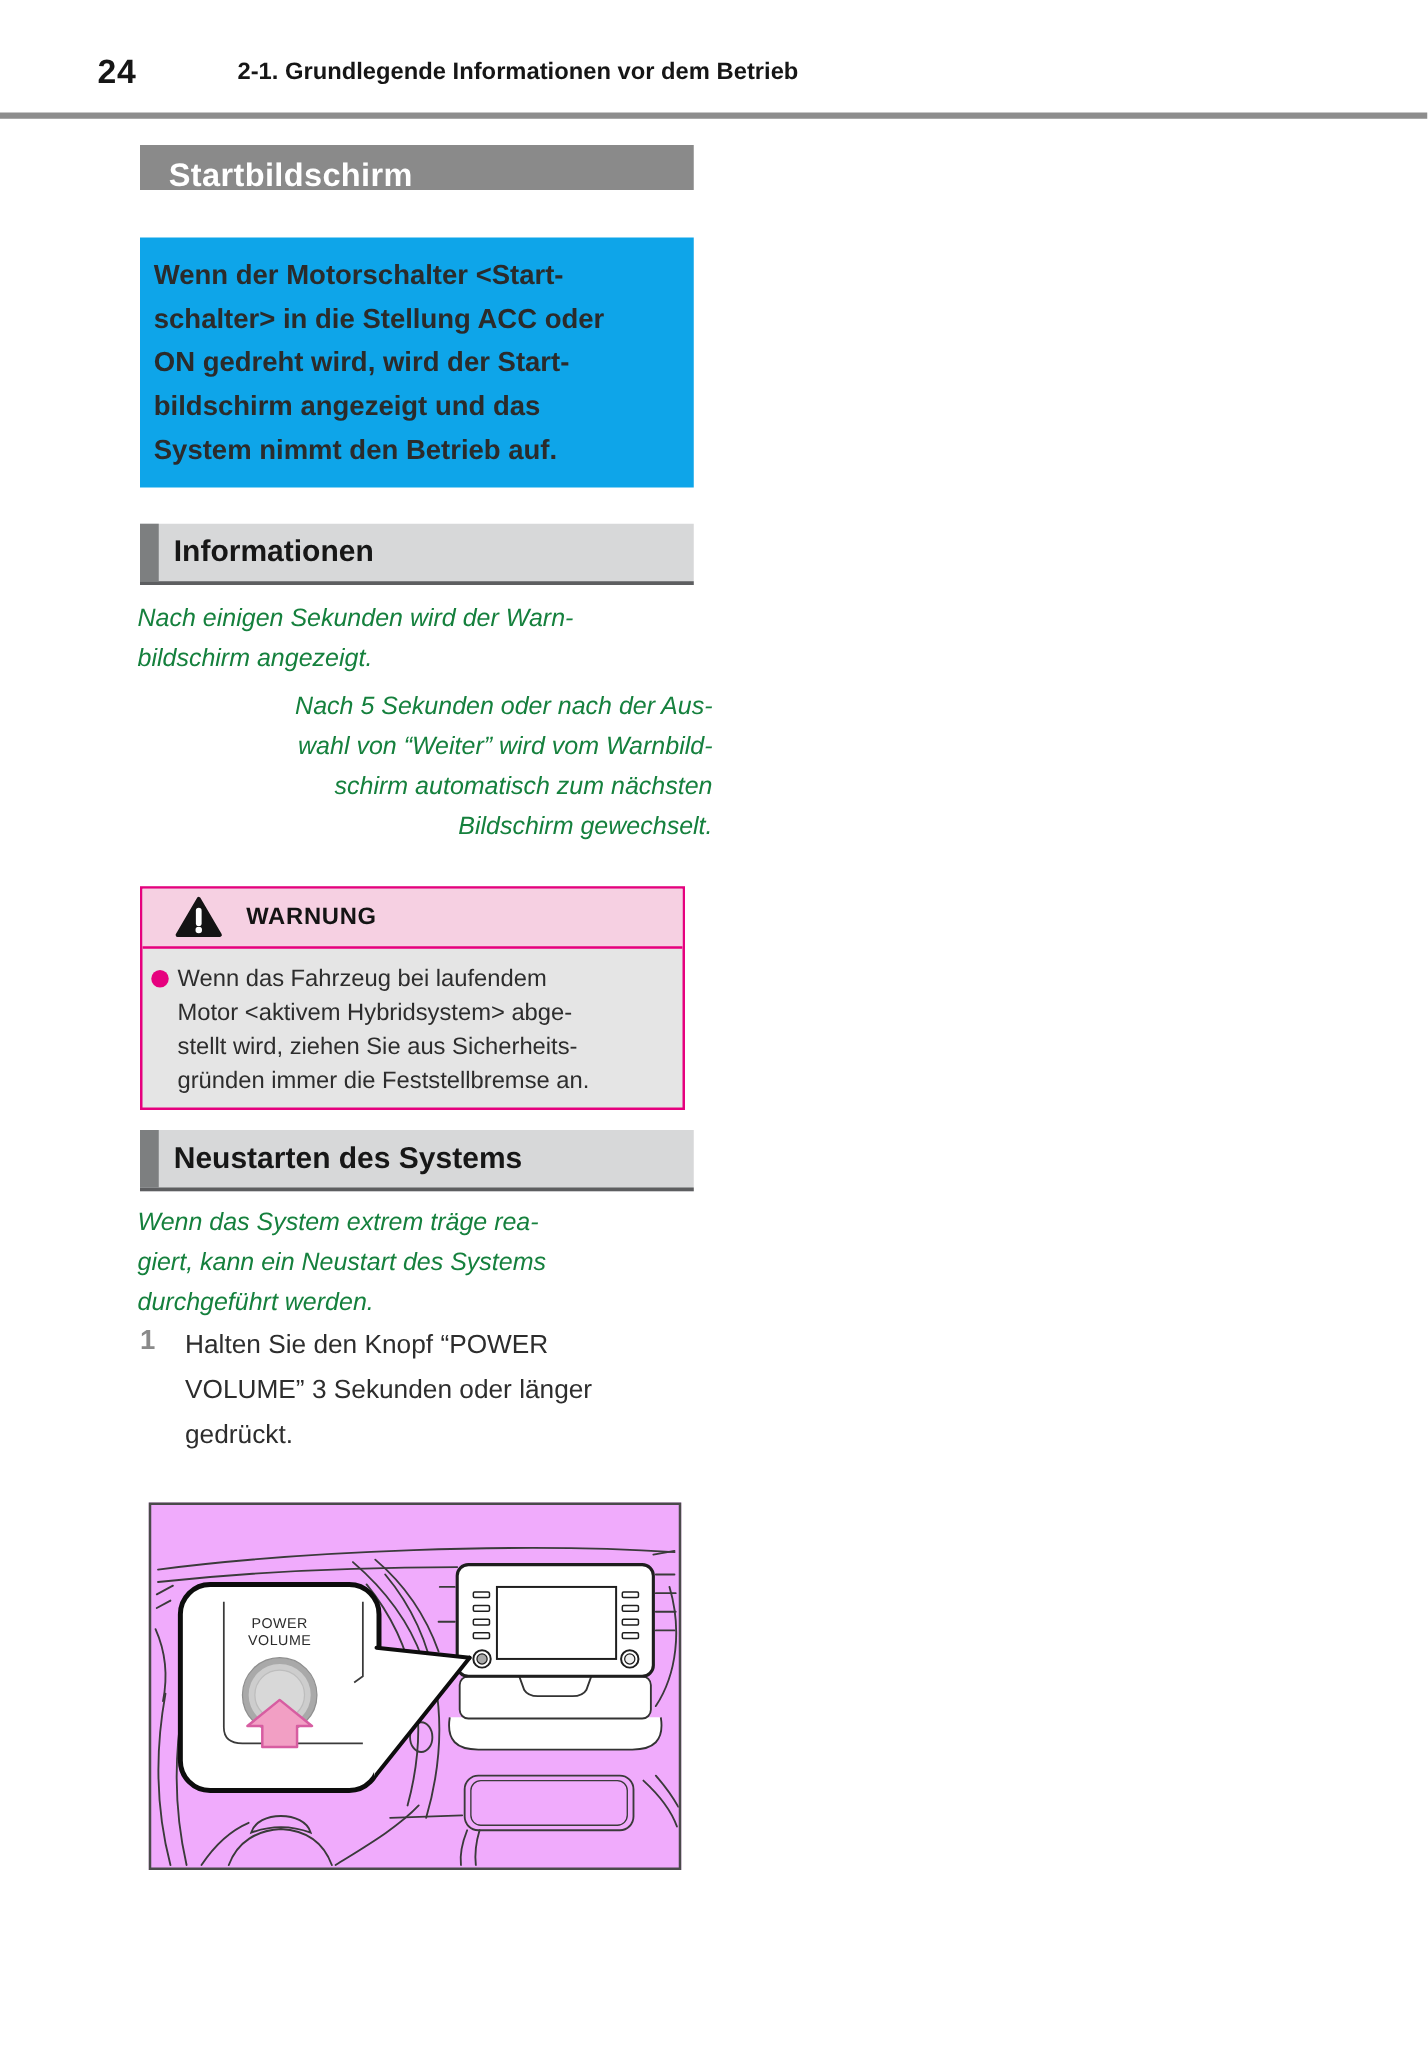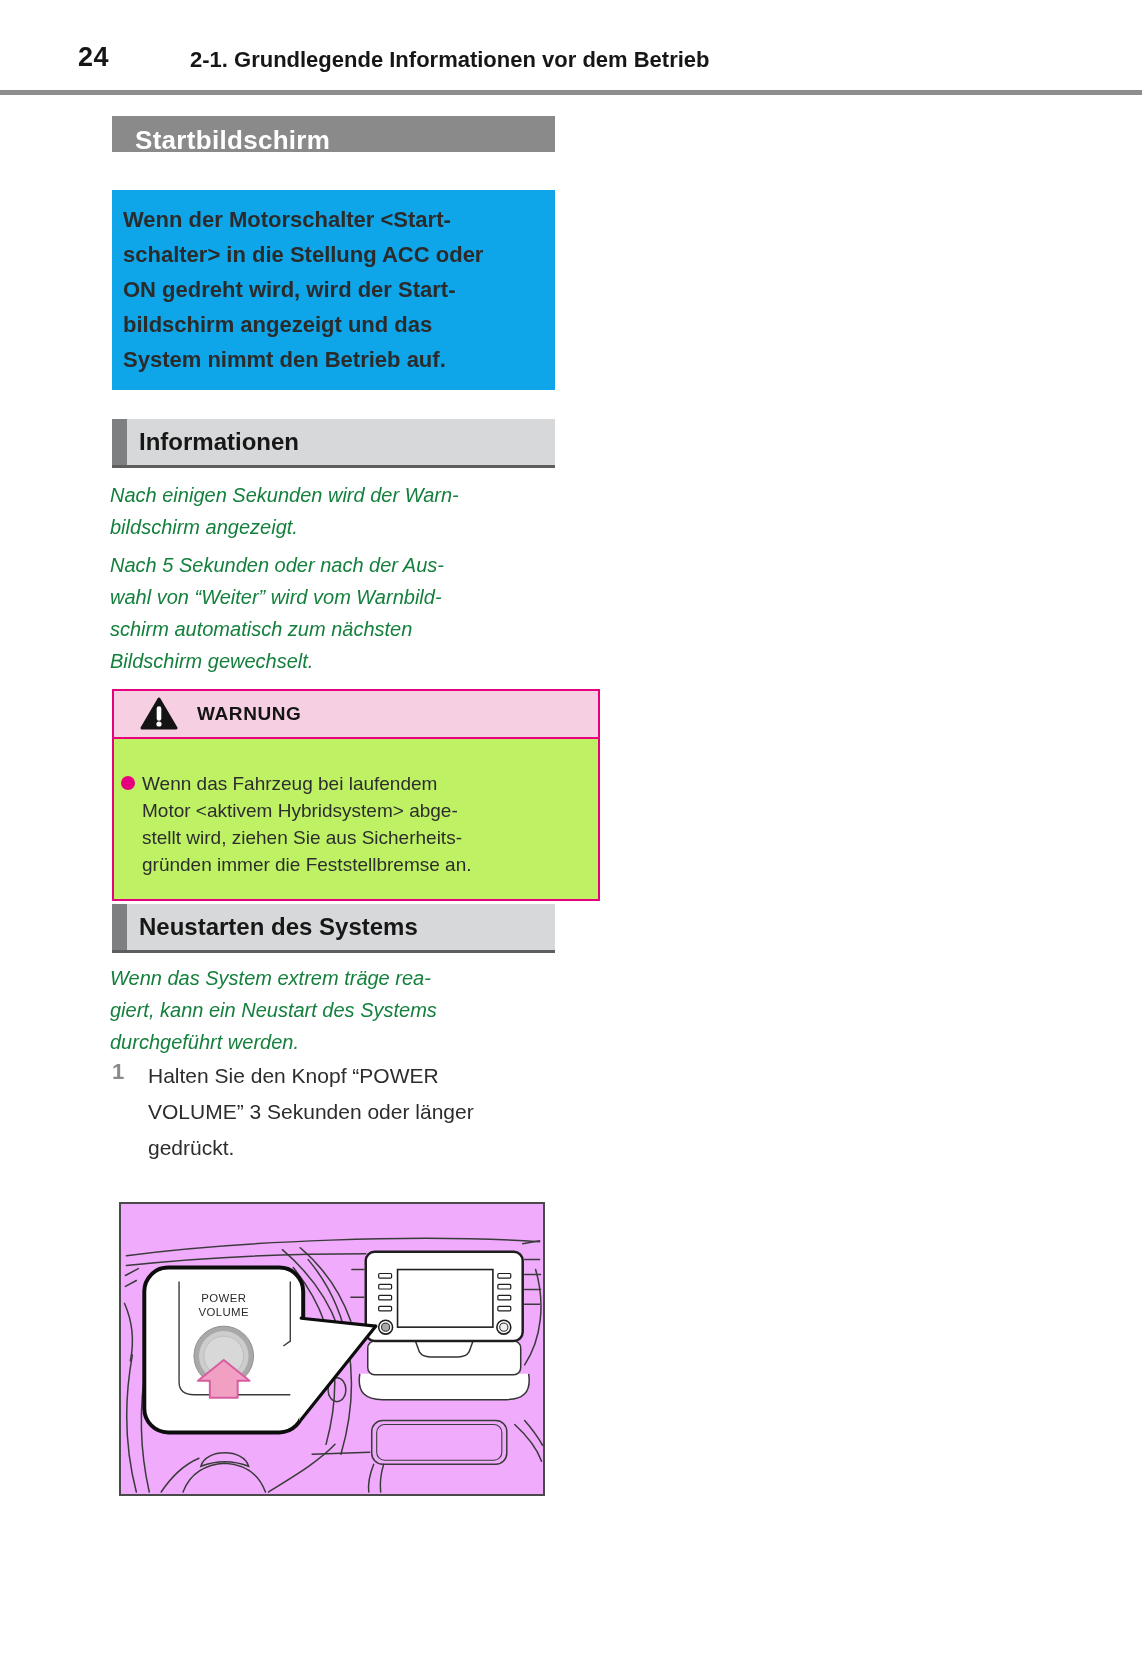--- a/index.html
+++ b/index.html
@@ -7,21 +7,21 @@
   body {
     width:1142px; height:1654px; position:relative;
     font-family:"Liberation Sans", sans-serif;
     color:#2a2a2a;
   }
   .abs { position:absolute; }
   .preline { white-space:pre-line; }
 
   
   .page-num { left:78px; top:42px; font-size:27px; font-weight:bold; color:#161616; letter-spacing:.5px;text-align:center; }
-  .page-head { left:190px; top:47px; font-size:22px; font-weight:bold; color:#161616; }
+  .page-head { left:190px; top:47px; font-size:19px; font-weight:bold; color:#161616; }
   .head-rule { left:0; top:90px; width:1142px; height:5px; background:#8d8d8d; }
 
   
   .title-bar {
     left:112px; top:116px; width:443px; height:36px;
     background:#8a8a8a; color:#ffffff;
     font-size:26px; font-weight:bold; line-height:49px;
     padding-left:23px; letter-spacing:.3px;
   }
 
@@ -40,35 +40,35 @@
   .sec-head .sq { position:absolute; left:0; top:0; width:15px; height:46px; background:#7d7f80; }
   .sec-head .lbl {
     position:absolute; left:27px; top:0; height:46px; line-height:46px;
     font-size:24px; font-weight:bold; color:#171717;
   }
   .sec-head.warn { top:419px; }
   .sec-head.restart { top:904px; }
 
   .body-text { font-size:20px; line-height:32px; color:#15803d;font-style:italic; }
   .paras-warn { left:110px; top:479px; width:460px; }
-  .paras-warn .p2 { margin-top:6px; }
+  .paras-warn .p2 { margin-top:6px;text-align:right; }
   .para-restart { left:110px; top:962px; width:460px; }
 
   
   .warn-box {
-    left:112px; top:689px; width:488px;
-    border:2px solid #e6007e; background:#bef264;
+    left:112px; top:709px; width:436px;
+    border:2px solid #e6007e; background:#e5e5e5;
   }
   .warn-box .wb-head {
     height:48px; background:#f6d0e2; border-bottom:2px solid #e6007e;
     display:flex; align-items:center;
   }
   .warn-box .tri { margin-left:26px; width:38px; height:34px; flex:0 0 auto; }
   .warn-box .wb-title { margin-left:19px; font-size:19px; font-weight:bold; color:#141414; letter-spacing:.6px; }
-  .warn-box .wb-body { padding:11px 12px 21px 7px;margin-top:20px; }
+  .warn-box .wb-body { padding:11px 12px 8px 7px; }
   .warn-item { display:flex; }
   .warn-item .dot {
     flex:0 0 auto; width:14px; height:14px; border-radius:50%;
     background:#e6007e; margin:6px 7px 0 0;
   }
   .warn-item .txt { font-size:19px; line-height:27px; color:#2d2d2d; }
 
   
   .step { left:112px; top:1058px; width:460px; }
   .step .num { position:absolute; left:0; top:1px; font-size:22px; font-weight:bold; color:#8a8a8a; }

